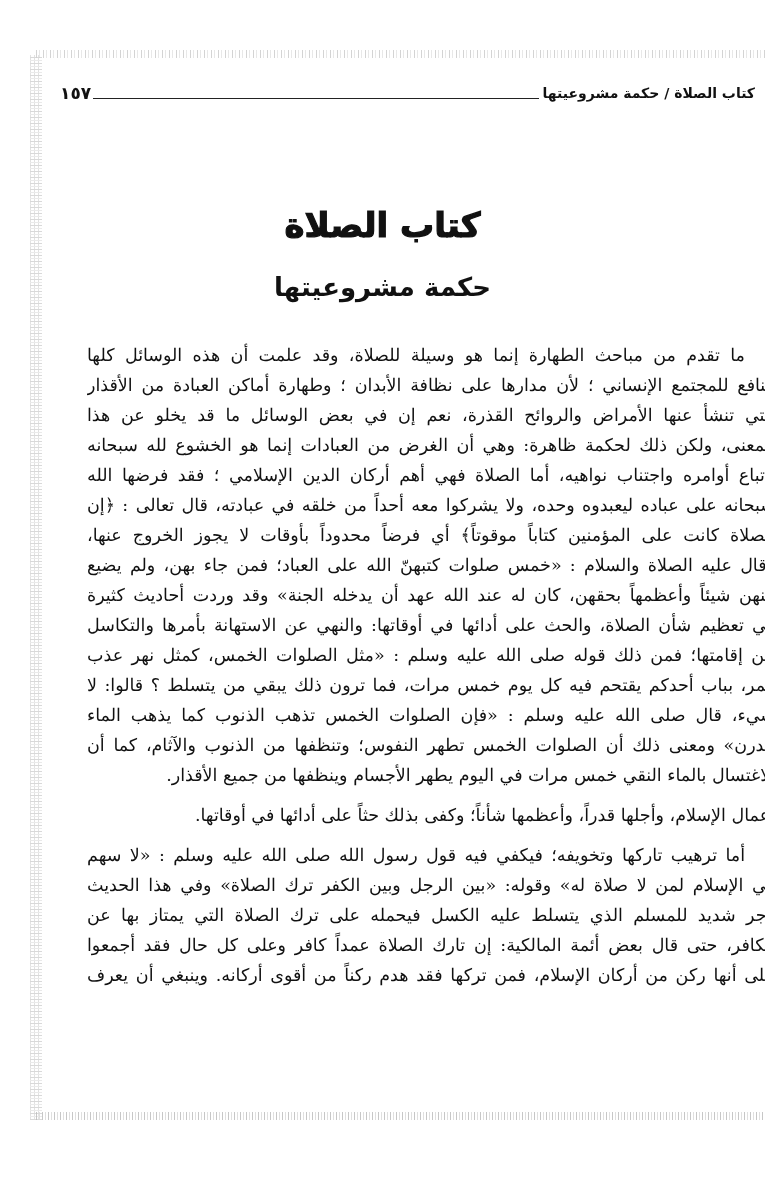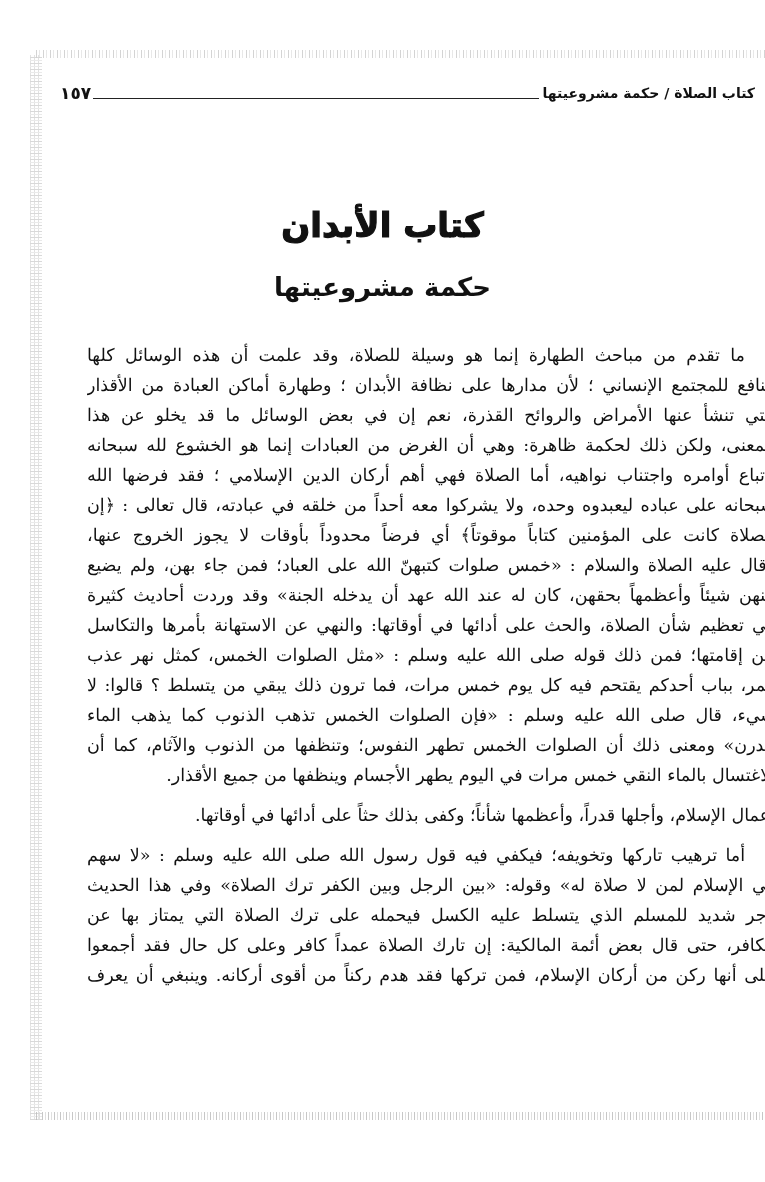--- a/index.html
+++ b/index.html
@@ -141,21 +141,21 @@
 <div class="border-top"></div>
 <div class="border-left"></div>
 <div class="border-bottom"></div>
 
 <div class="running-header">
   <span class="running-title">كتاب الصلاة / حكمة مشروعيتها</span>
   <span class="header-rule"></span>
   <span class="page-number">١٥٧</span>
 </div>
 
-<div class="chapter-title">كتاب الأبدان</div>
+<div class="chapter-title">كتاب الصلاة</div>
 <div class="section-title">حكمة مشروعيتها</div>
 
 <div class="body-text">
   <p class="para">
     <span class="line first">ما تقدم من مباحث الطهارة إنما هو وسيلة للصلاة، وقد علمت أن هذه الوسائل كلها</span>
     <span class="line">منافع للمجتمع الإنساني ؛ لأن مدارها على نظافة الأبدان ؛ وطهارة أماكن العبادة من الأقذار</span>
     <span class="line">التي تنشأ عنها الأمراض والروائح القذرة، نعم إن في بعض الوسائل ما قد يخلو عن هذا</span>
     <span class="line">المعنى، ولكن ذلك لحكمة ظاهرة: وهي أن الغرض من العبادات إنما هو الخشوع لله سبحانه</span>
     <span class="line">باتباع أوامره واجتناب نواهيه، أما الصلاة فهي أهم أركان الدين الإسلامي ؛ فقد فرضها الله</span>
     <span class="line">سبحانه على عباده ليعبدوه وحده، ولا يشركوا معه أحداً من خلقه في عبادته، قال تعالى : ﴿إن</span>

